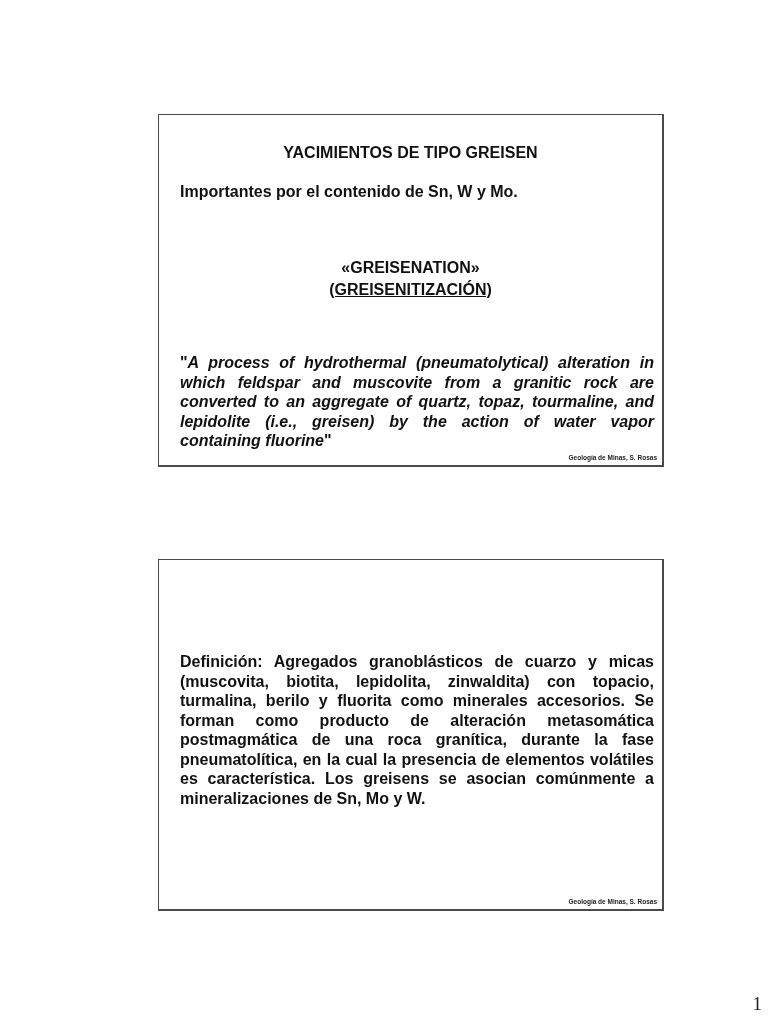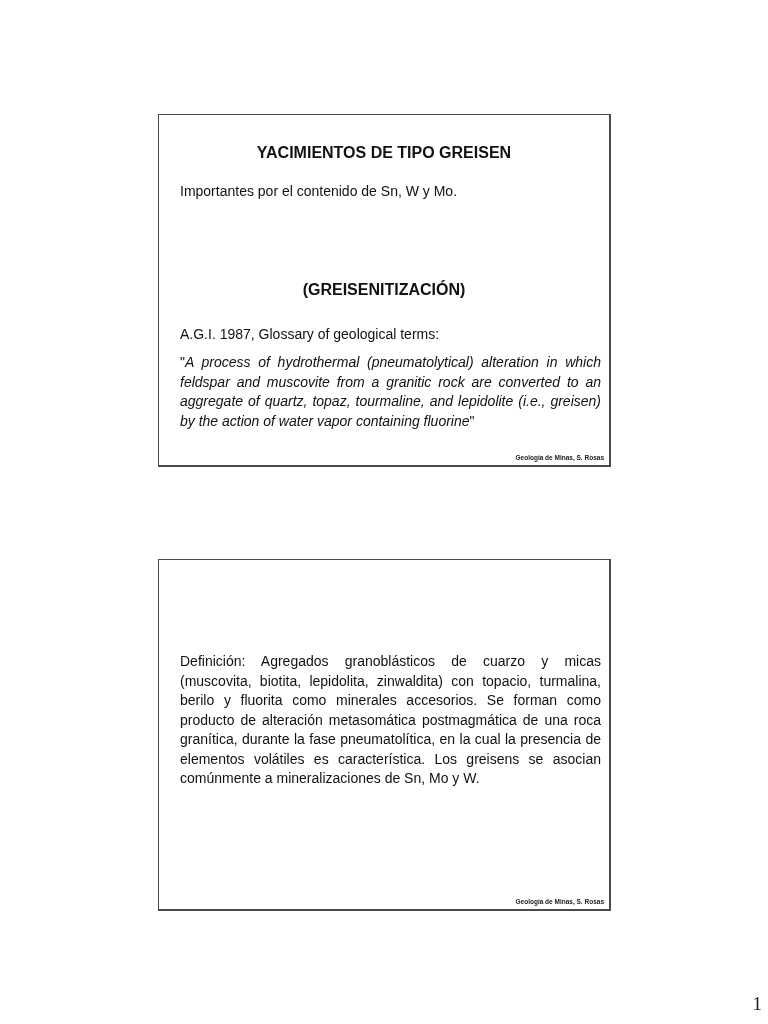--- a/index.html
+++ b/index.html
@@ -11,43 +11,43 @@
       width: 768px;
       height: 1024px;
       position: relative;
       overflow: hidden;
       font-family: "Liberation Sans", sans-serif;
       color: #111111;
     }
     .slide {
       position: absolute;
       left: 158px;
-      width: 453px;
+      width: 506px;
       border: 1.5px solid #4a4a4a;
       border-right-width: 2px;
       border-bottom-width: 2px;
       background: #ffffff;
       box-sizing: border-box;
     }
     #slide-1 { top: 114px; height: 353px; }
     #slide-2 { top: 559px; height: 352px; }
 
     .abs { position: absolute; }
     .title {
       left: 0; right: 0;
       text-align: center;
       font-weight: bold;
       font-size: 16px;
       line-height: 21px;
     }
     .body-text {
       left: 21px;
       right: 8px;
-      font-weight: normal;
-      font-size: 14px;
+      font-weight: bold;
+      font-size: 16px;
       line-height: 19.5px;
     }
     .justify {
       text-align: justify;
     }
     .quote {
       font-style: normal;
     }
     .quote em {
       font-style: italic;
@@ -67,22 +67,22 @@
       font-size: 19px;
       color: #222;
     }
   </style>
 </head>
 <body>
 
 <div class="slide" id="slide-1">
   <div class="abs title" style="top:27px;">YACIMIENTOS DE TIPO GREISEN</div>
   <div class="abs body-text" style="top:67px;">Importantes por el contenido de Sn, W y Mo.</div>
-  <div class="abs title" style="top:164px;">(GREISENITIZACIÓN)</div>
-  <div class="abs body-text" style="top:210px;">A.G.I. 1987, Glossary of geological terms:</div>
+  <div class="abs title" style="top:142px;">«GREISENATION»</div>
+  <div class="abs title" style="top:164px;text-decoration:underline;">(GREISENITIZACIÓN)</div>
   <div class="abs body-text justify quote" style="top:238px;">
     <span>"</span><em>A process of hydrothermal (pneumatolytical) alteration in which feldspar and muscovite from a granitic rock are converted to an aggregate of quartz, topaz, tourmaline, and lepidolite (i.e., greisen) by the action of water vapor containing fluorine</em><span>"</span>
   </div>
   <div class="abs footer">Geología de Minas, S. Rosas</div>
 </div>
 
 <div class="slide" id="slide-2">
   <div class="abs body-text justify" style="top:92px;">Definición: Agregados granoblásticos de cuarzo y micas (muscovita, biotita, lepidolita, zinwaldita) con topacio, turmalina, berilo y fluorita como minerales accesorios. Se forman como producto de alteración metasomática postmagmática de una roca granítica, durante la fase pneumatolítica, en la cual la presencia de elementos volátiles es característica. Los greisens se asocian comúnmente a mineralizaciones de Sn, Mo y W.</div>
   <div class="abs footer">Geología de Minas, S. Rosas</div>
 </div>

